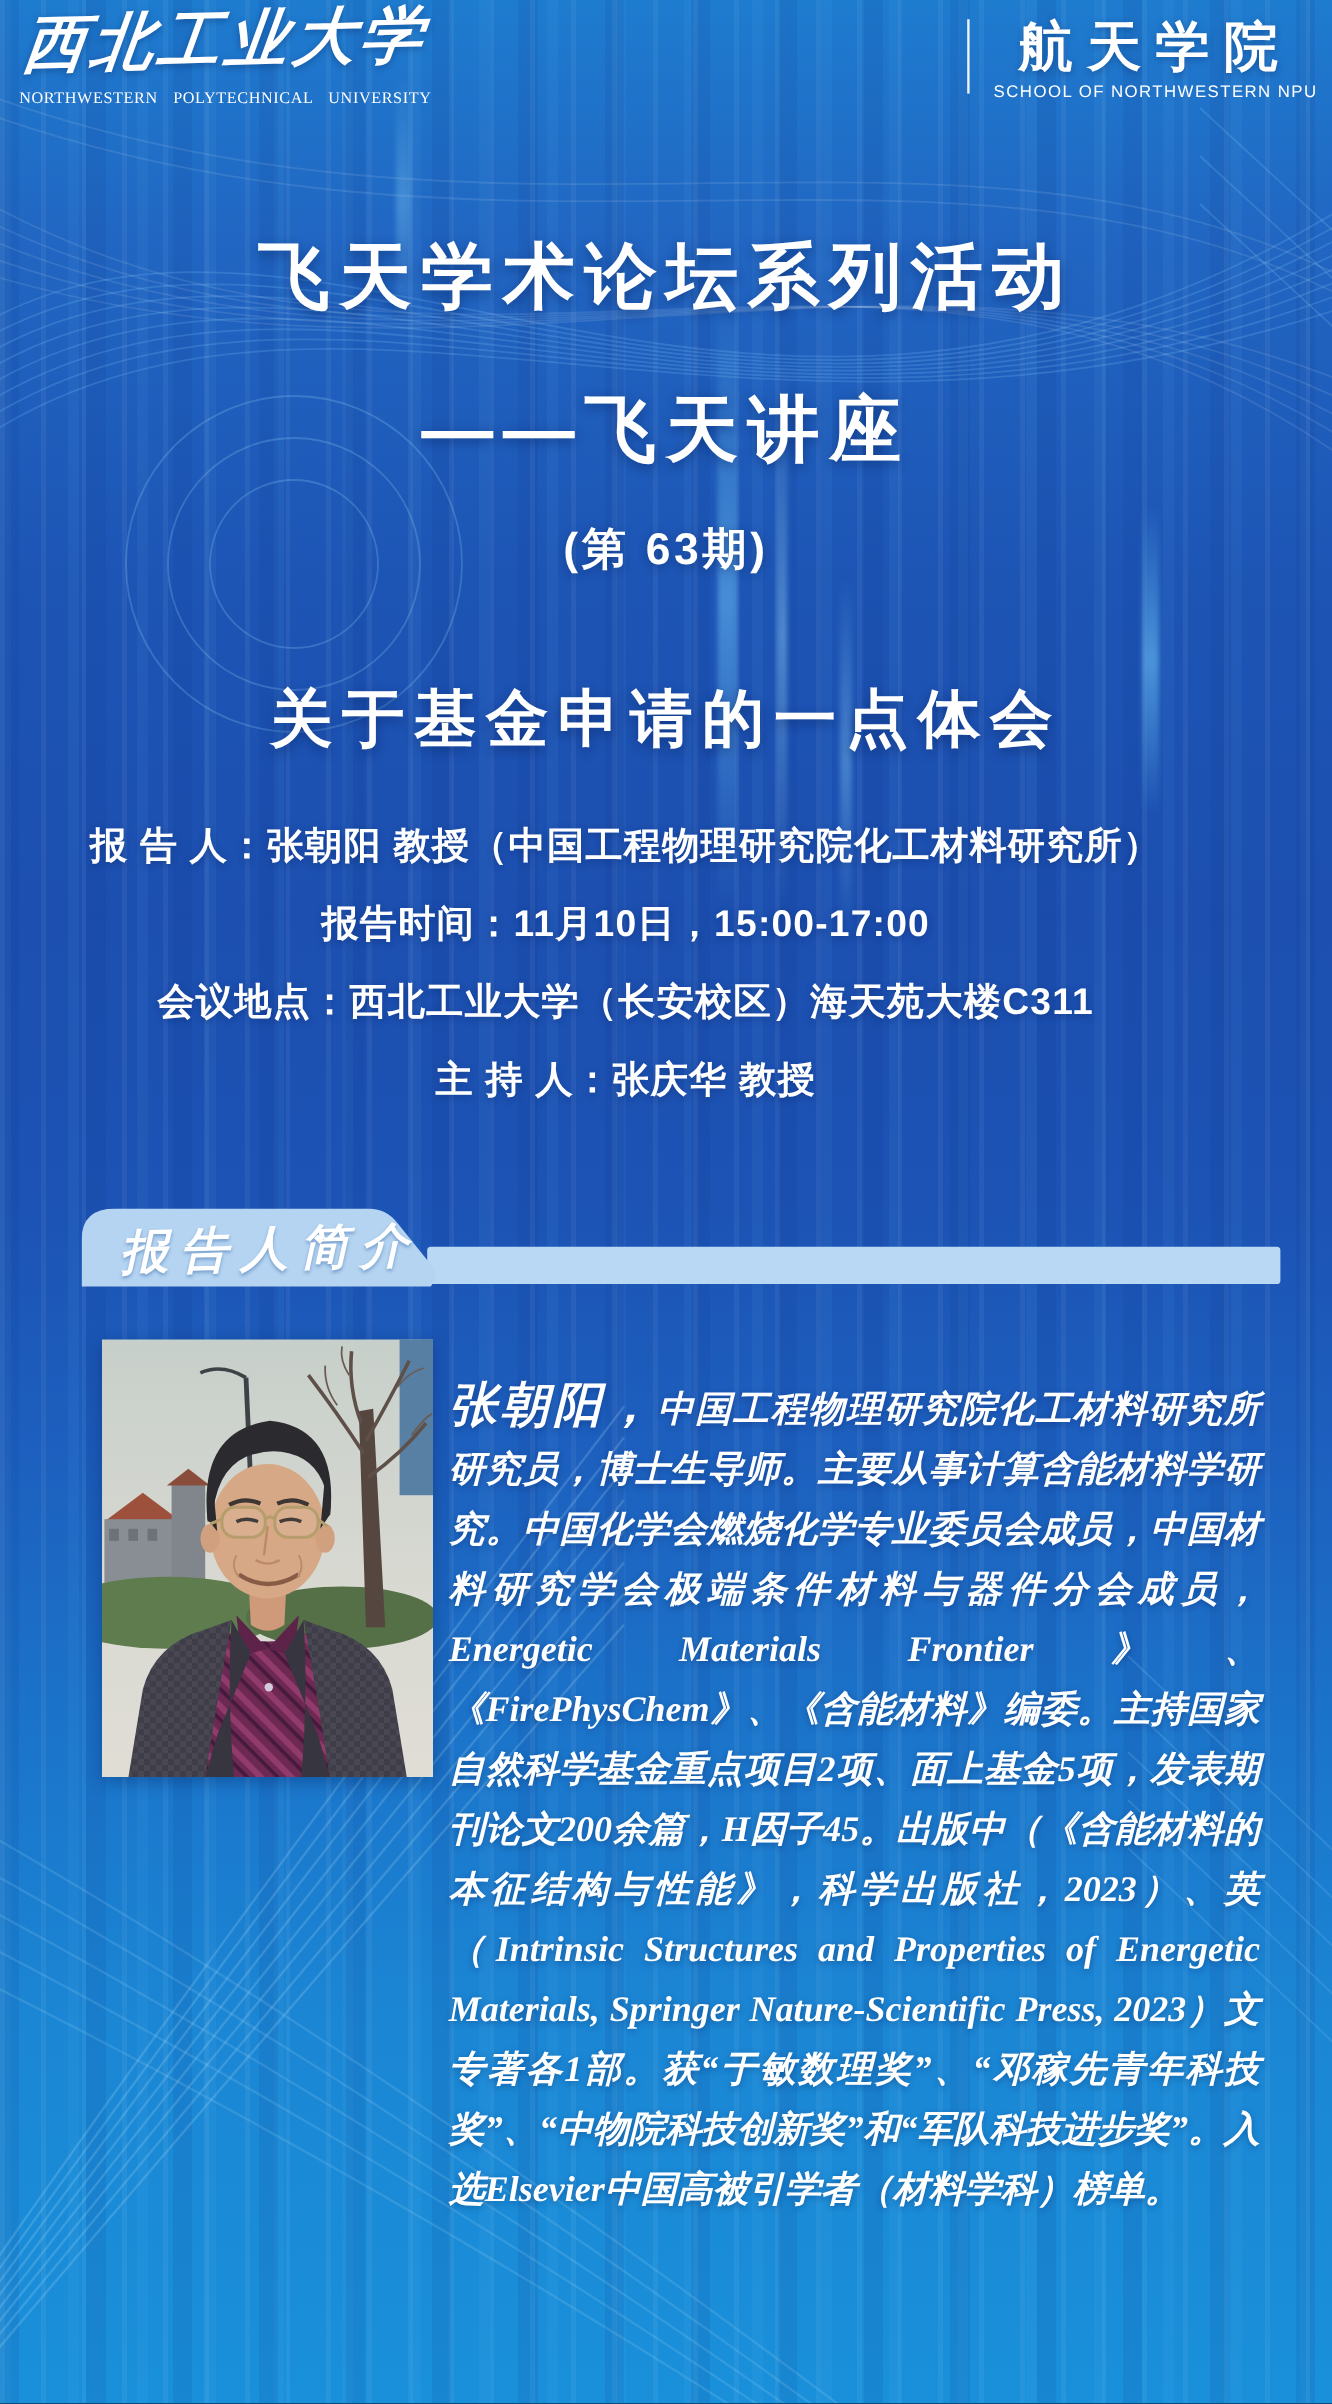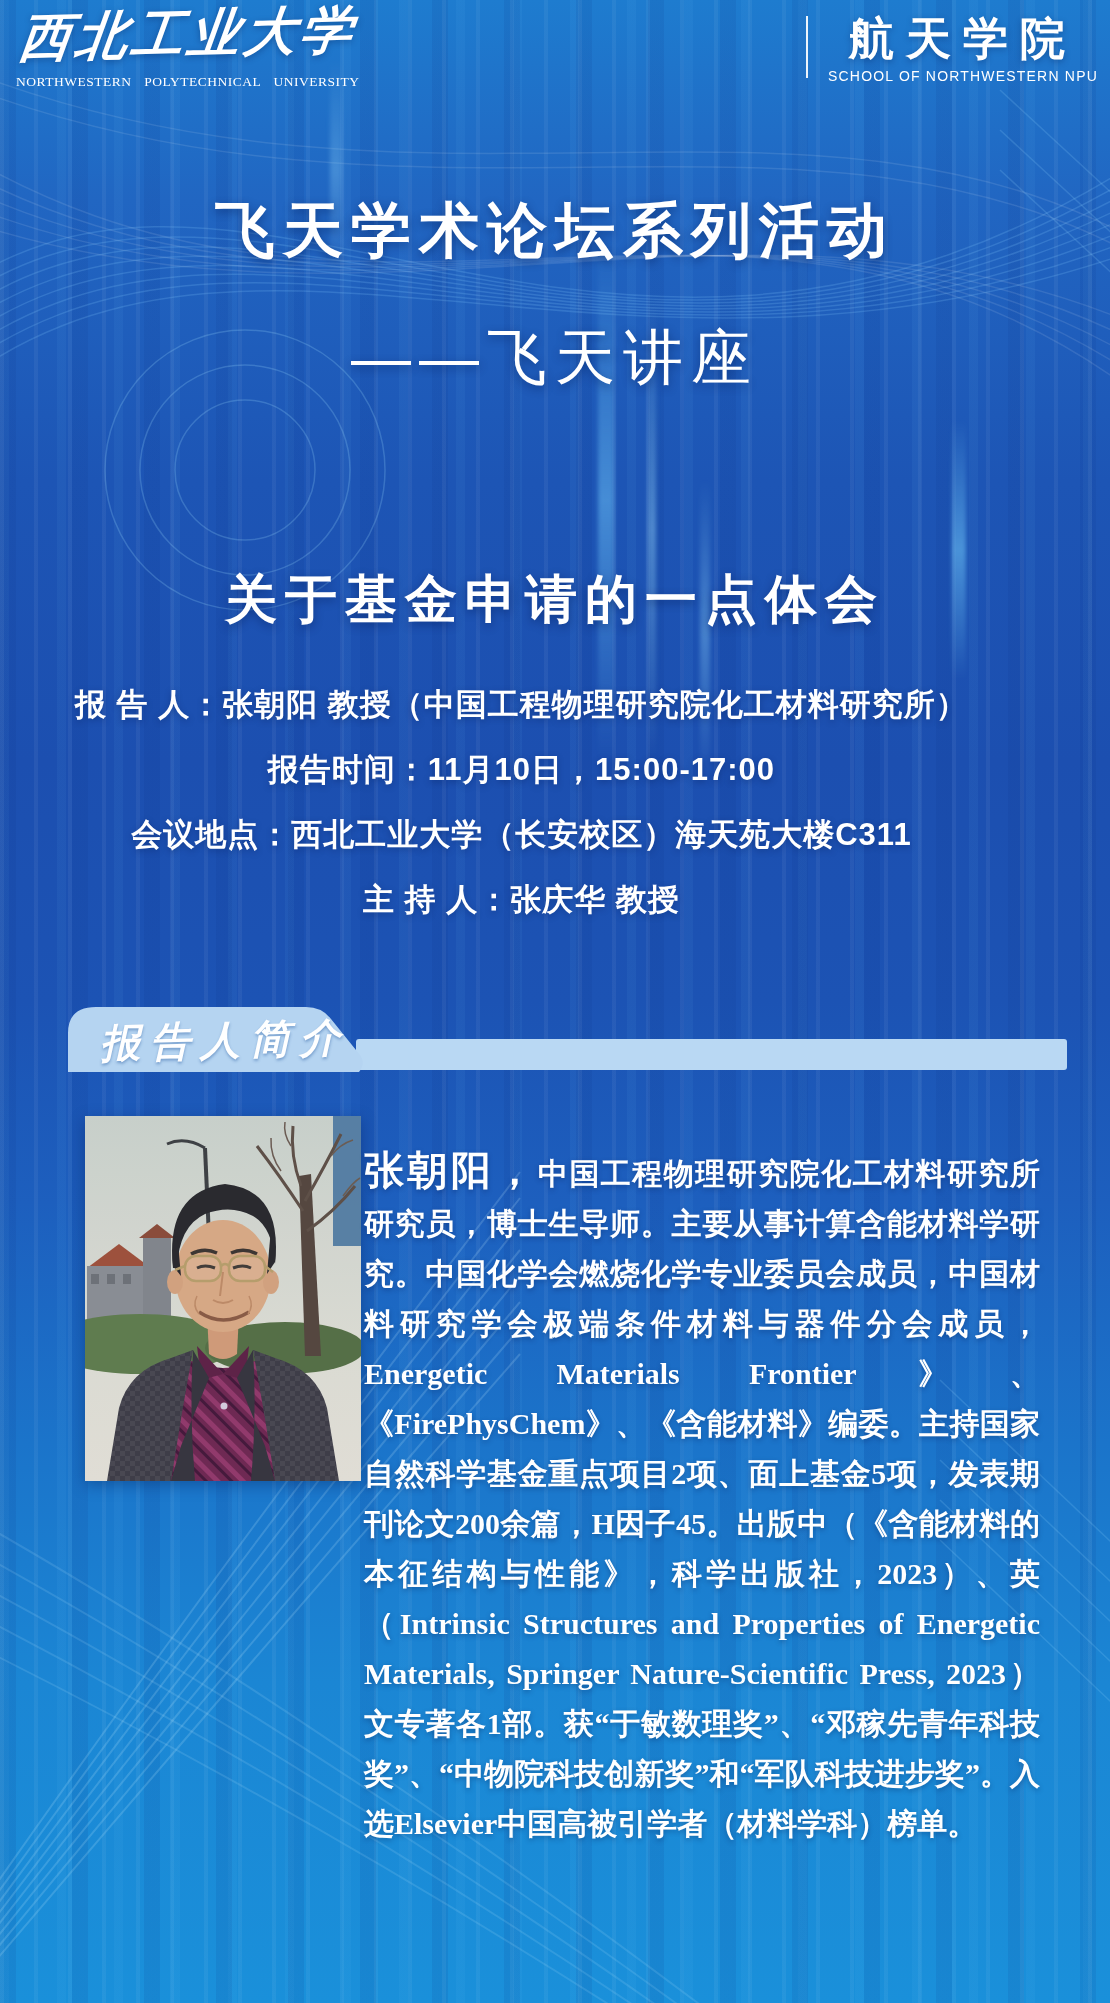--- a/index.html
+++ b/index.html
@@ -34,41 +34,42 @@
     word-spacing:9px; margin-top:6px; white-space:nowrap;
   }
   .school-block { display:flex; align-items:flex-start; margin-top:4px; }
   .header-divider { width:2px; height:62px; background:rgba(255,255,255,.92); margin:2px 20px 0 0; }
   .school-txt { display:flex; flex-direction:column; align-items:center; }
   .school-cn { font-size:45px; font-weight:900; letter-spacing:12px; line-height:50px; white-space:nowrap; text-shadow:0 2px 6px rgba(0,25,80,.35); }
   .school-en { font-size:14px; letter-spacing:1.2px; margin-top:4px; white-space:nowrap; }
   
   .center-line { position:absolute; left:0; width:100%; text-align:center; white-space:nowrap; }
   .title1 { top:191px; font-size:60px; font-weight:900; letter-spacing:8px; text-shadow:0 3px 10px rgba(0,25,80,.45); }
-  .title2 { top:318px; font-size:60px; font-weight:400; letter-spacing:8px; text-shadow:0 3px 10px rgba(0,25,80,.45); }
+  .title2 { top:318px; font-size:60px; font-weight:700; letter-spacing:8px; text-shadow:0 3px 10px rgba(0,25,80,.45); }
   .issue  { top:433px; font-size:37px; font-weight:900; letter-spacing:3px; text-shadow:0 2px 8px rgba(0,25,80,.4); }
   .lecture{ top:565px; font-size:52px; font-weight:900; letter-spacing:8px; text-shadow:0 3px 10px rgba(0,25,80,.45); }
   
   .info { position:absolute; left:75px; top:672px;text-align:center; }
   .info-row { height:65px; line-height:65px; font-size:31px; font-weight:700; letter-spacing:1px; white-space:nowrap; text-shadow:0 2px 6px rgba(0,25,80,.35); }
   .info-label { display:inline-block; }
   
   .banner-wrap { position:absolute; left:68px; top:1007px; width:1000px; height:66px; }
   .banner-text {
     position:absolute; left:32px; top:6px; font-size:40px; font-weight:900; font-style:italic;
     letter-spacing:10px; transform:rotate(-1.5deg); color:#ffffff; white-space:nowrap;
     text-shadow:0 2px 3px rgba(40,90,160,.45);
   }
   
   .photo { position:absolute; left:85px; top:1116px; width:276px; height:365px; overflow:hidden; box-shadow:0 4px 14px rgba(0,25,80,.35); }
   .bio {
-    position:absolute; left:364px; top:1146px; width:676px;
+    position:absolute; left:374px; top:1146px; width:676px;
     font-family:"Liberation Serif","DejaVu Serif",serif; font-weight:700;
     font-size:30px; line-height:50px; text-align:justify;
     text-shadow:0 2px 5px rgba(0,25,80,.35);
+    font-style:italic;
   }
   .bio-name { font-size:40px; letter-spacing:2px; }
 </style>
 </head>
 <body>
 
 <div class="poster">
 
   <div class="texture-bars"></div>
 
@@ -141,20 +142,21 @@
       <div class="header-divider"></div>
       <div class="school-txt">
         <div class="school-cn">航天学院</div>
         <div class="school-en">SCHOOL OF NORTHWESTERN NPU</div>
       </div>
     </div>
   </div>
 
   <div class="center-line title1">飞天学术论坛系列活动</div>
   <div class="center-line title2">——飞天讲座</div>
+  <div class="center-line issue">(第 63期)</div>
   <div class="center-line lecture">关于基金申请的一点体会</div>
 
   <div class="info">
     <div class="info-row">
       <span class="info-label">报 告 人：</span><span>张朝阳 教授（中国工程物理研究院化工材料研究所）</span>
     </div>
     <div class="info-row">
       <span class="info-label">报告时间：</span><span>11月10日，15:00-17:00</span>
     </div>
     <div class="info-row">

